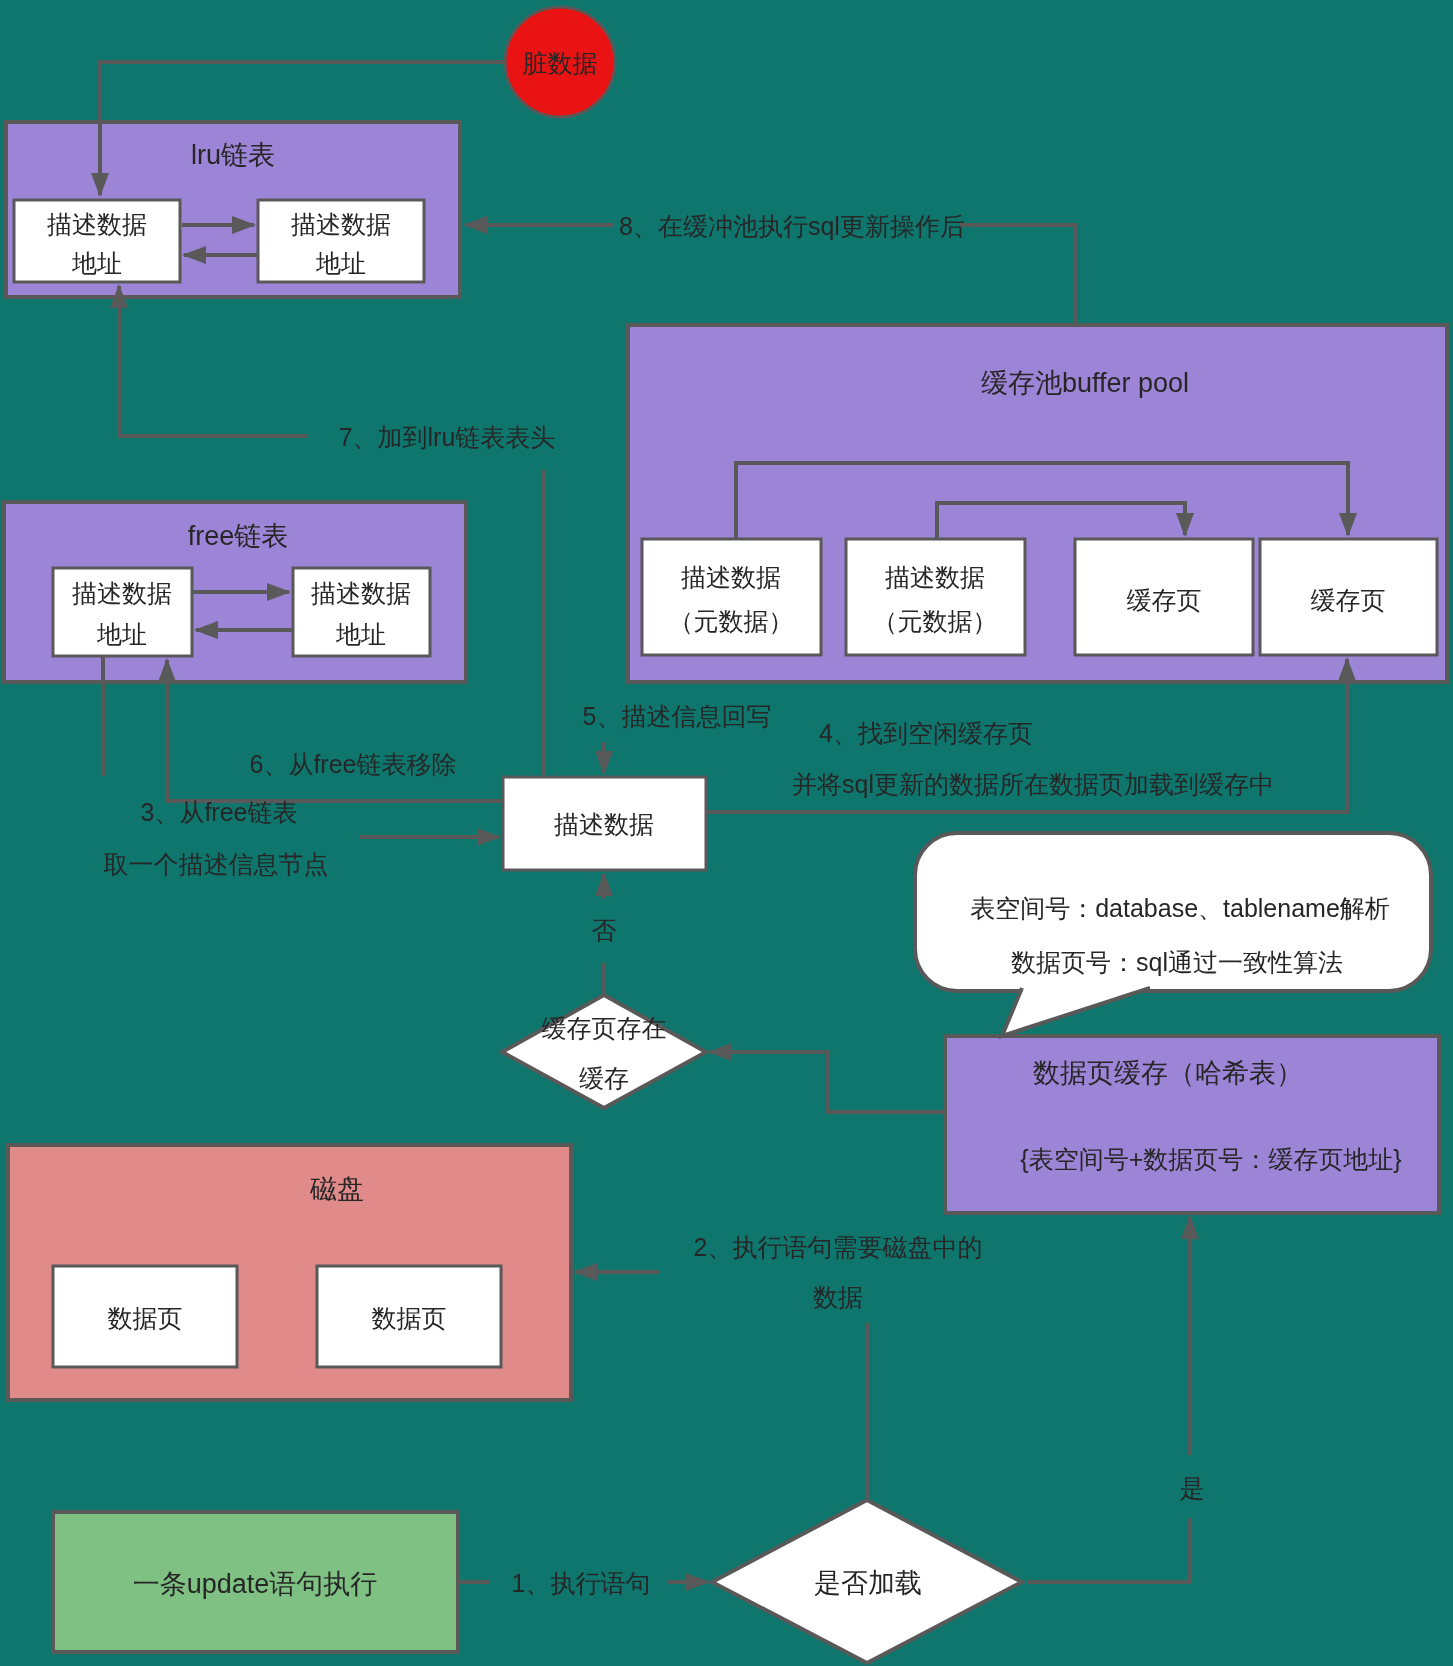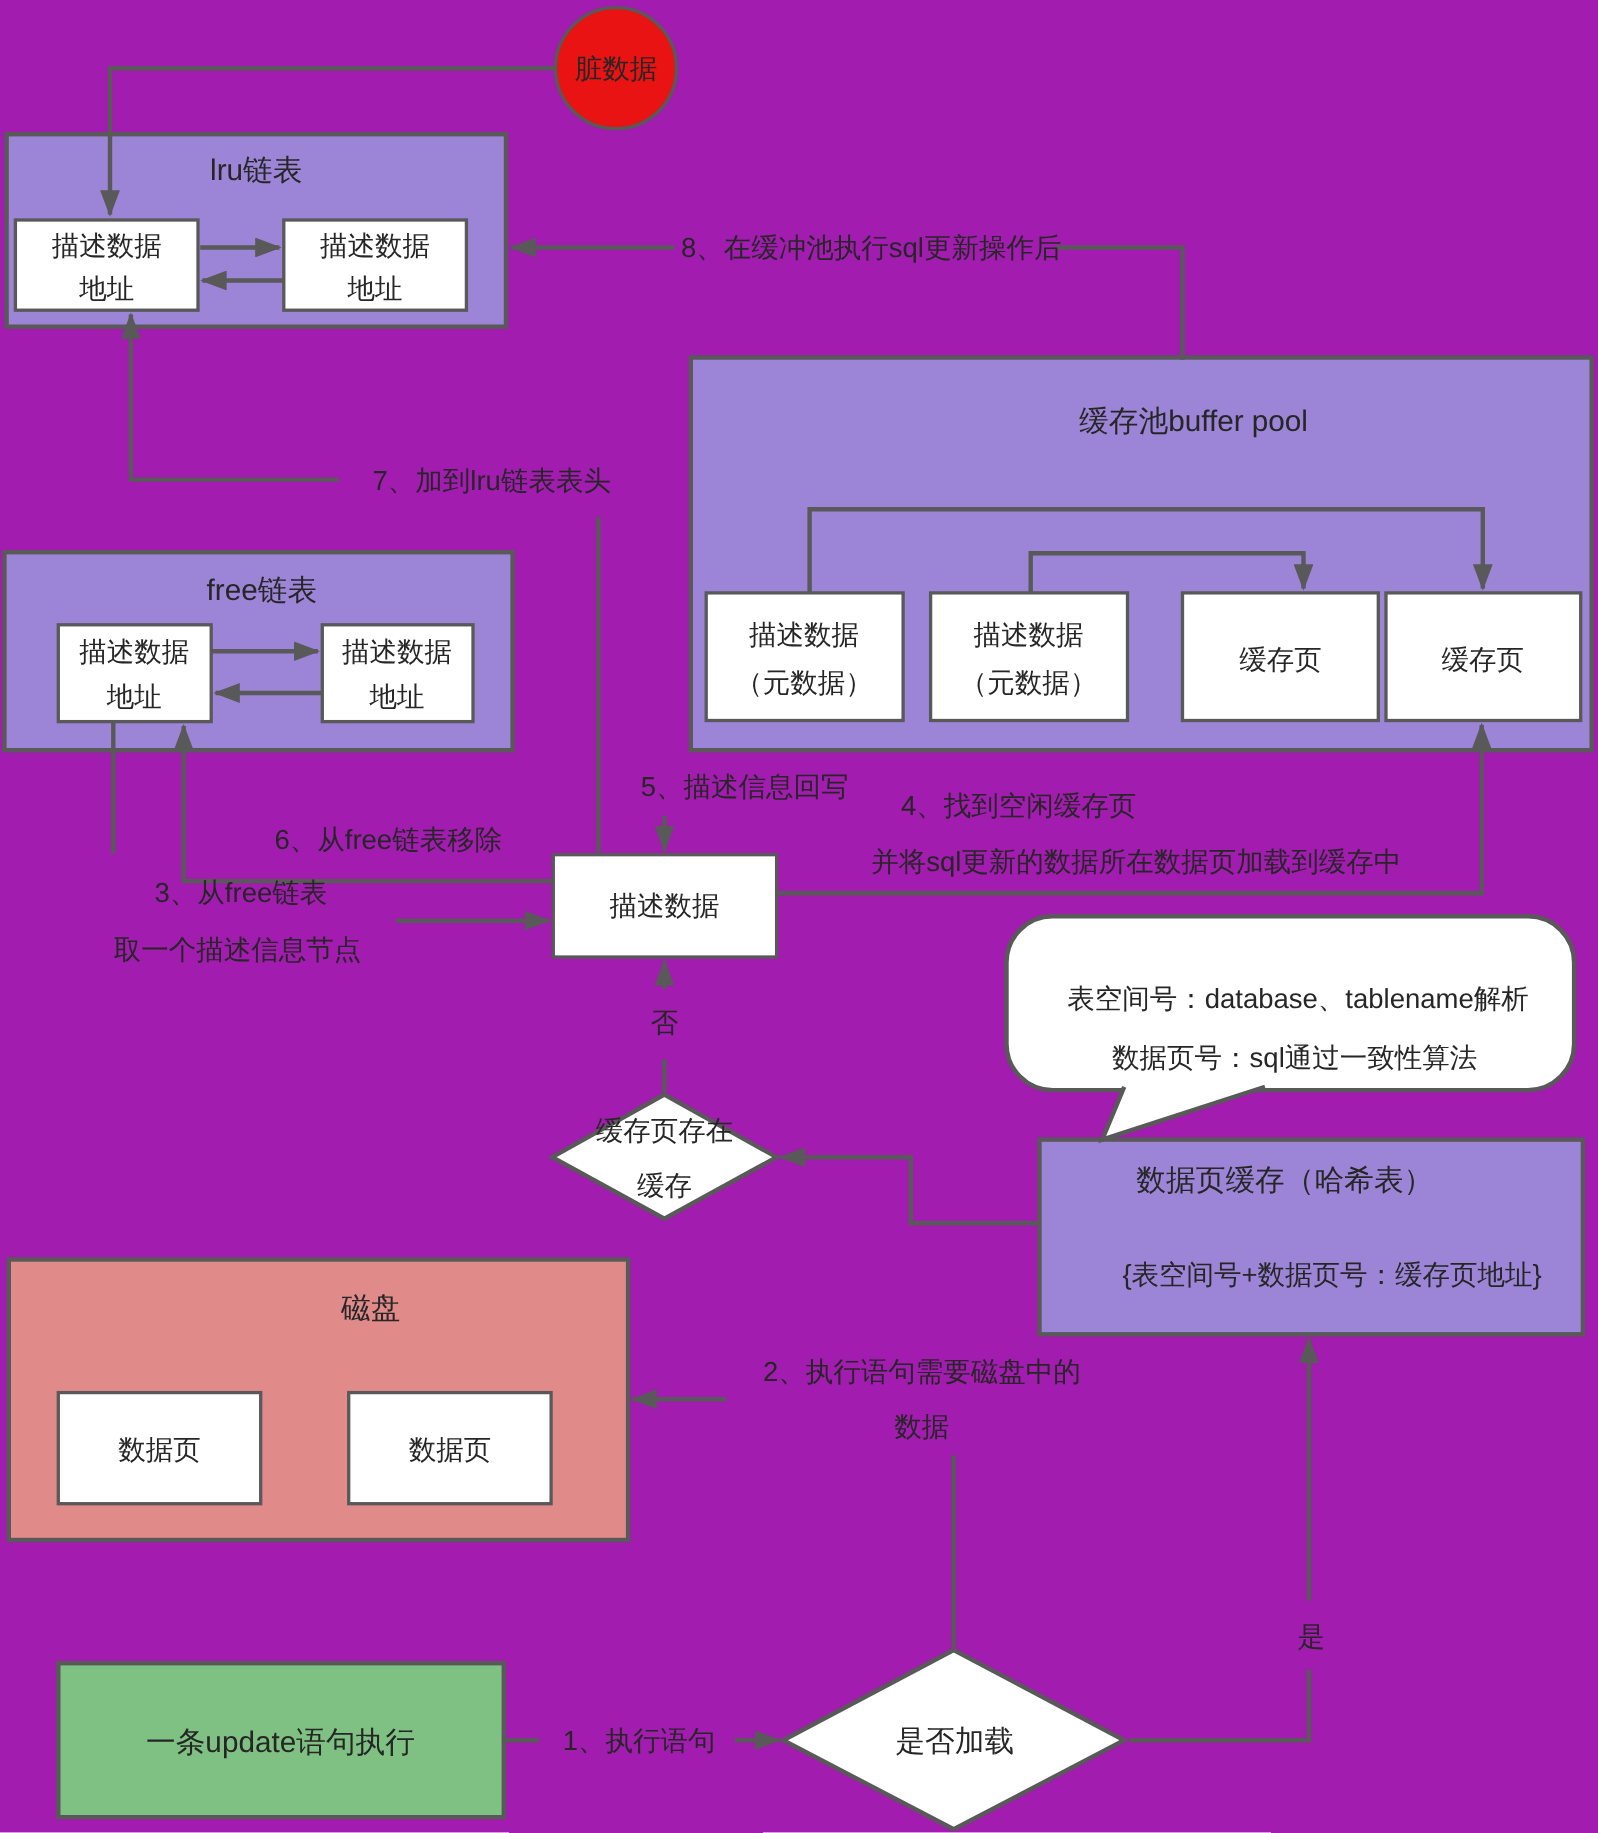--- a/index.html
+++ b/index.html
@@ -1,16 +1,16 @@
 <!DOCTYPE html>
 <html><head>
 <meta charset="utf-8">
 <style>
   html,body{margin:0;padding:0;background:#ffffff;}
-  .stage{width:1453px;height:1666px;position:relative;background:#a21caf;text-decoration:underline;}
+  .stage{width:1453px;height:1666px;position:relative;background:#0f766e;text-decoration:underline;}
   svg text{
     font-family:"Liberation Sans","DejaVu Sans",sans-serif;
     fill:#262626;
     text-anchor:middle;
     dominant-baseline:central;
   }
   .t25{font-size:25px;}
   .t27{font-size:27px;}
   .edge{stroke:#595959;stroke-width:4;fill:none;}
   .shape{stroke:#595959;}

